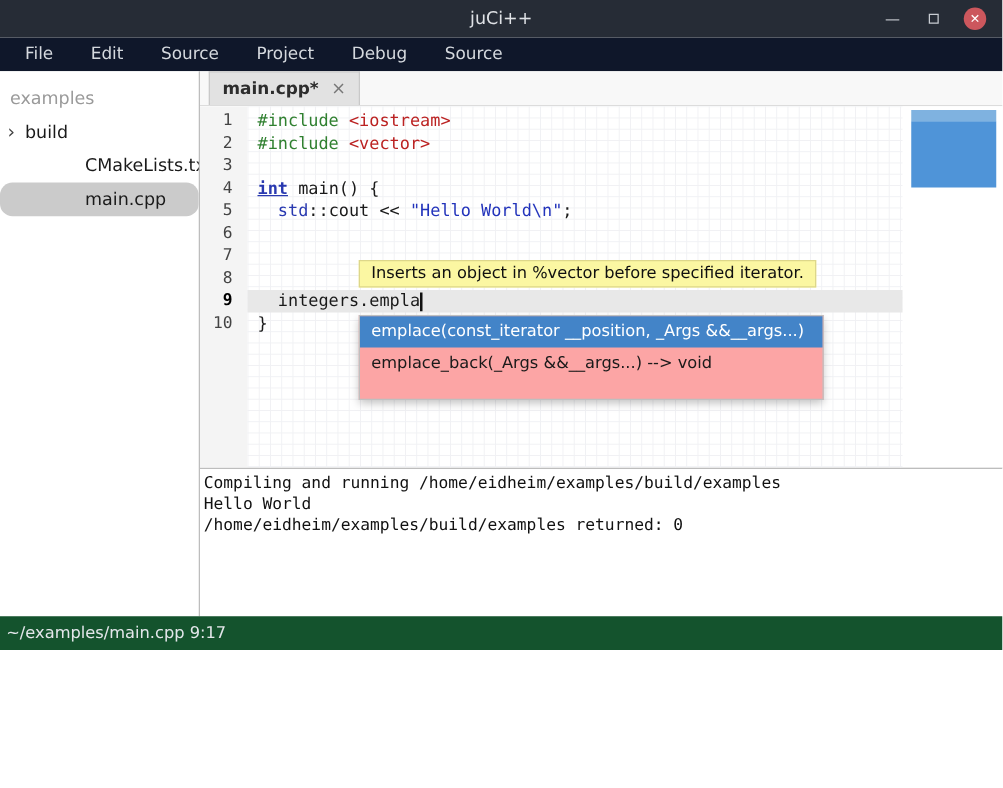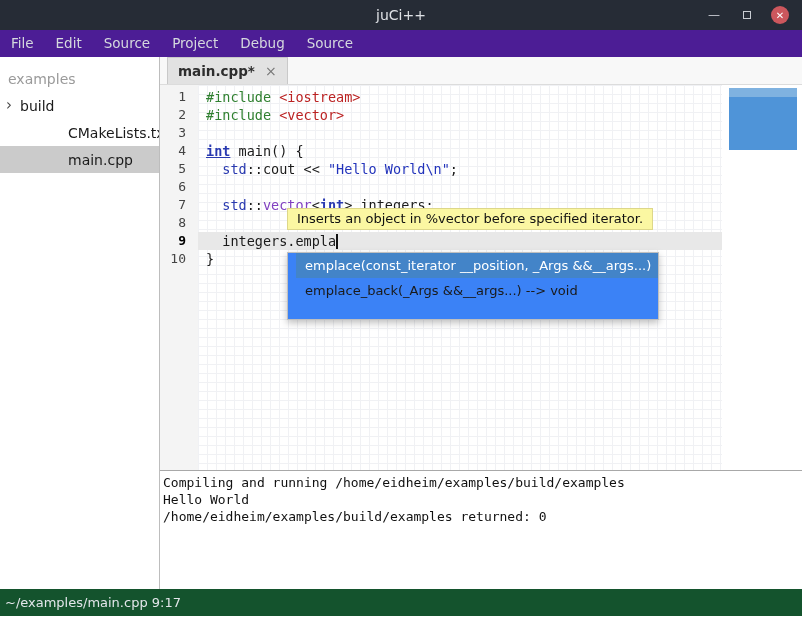--- a/index.html
+++ b/index.html
@@ -1,36 +1,36 @@
 <!DOCTYPE html>
 <html style="--accent-selection: #4384c8; --tooltip-bg: #fbf7a2; --scrollbar-blue: #4f94d8; --scrollbar-light: #7fb2e0; --selected-row-gray: #cbcbcb; --syntax-preproc: #308030; --syntax-header: #bb2222; --syntax-keyword: #2939b0; --syntax-type: #8040c0; --syntax-string: #2233bb; --syntax-plain: #1a1a1a;"><head>
 <meta charset="utf-8">
 <style>
   * { margin:0; padding:0; box-sizing:border-box; }
   html,body { width:802px; height:630px; overflow:hidden; font-family:"DejaVu Sans","Liberation Sans",sans-serif; }
-  .window { width:802px; height:616px; display:flex; flex-direction:column; background:#fff; }
+  .window { width:802px; height:520px; display:flex; flex-direction:column; background:#fff; }
 
   
   .titlebar { flex:0 0 30px; background:#262c36; position:relative; display:flex; align-items:center; }
   .title { position:absolute; left:0; right:0; text-align:center; color:#dfe2e6; font-size:14px; }
   .win-controls { margin-left:auto; display:flex; align-items:center; gap:15px; padding-right:13px; z-index:1; }
   .win-btn { width:18px; height:18px; display:flex; align-items:center; justify-content:center; color:#c8ccd2; font-size:12px; cursor:default; }
   .win-close { background:#cc575d; border-radius:50%; color:#fff; font-size:10px; }
   .win-square { width:8px; height:8px; border:1px solid #c8ccd2; display:inline-block; }
 
   
-  .menubar { flex:0 0 27px; background:#4c1d95; display:flex; align-items:center; padding-left:0; }
+  .menubar { flex:0 0 27px; background:#0f172a; display:flex; align-items:center; padding-left:9px;gap:8px; }
   .menu-item { color:#d5d9de; font-size:13.5px; padding:0 11px; line-height:27px; }
 
   
   .content { flex:1 1 auto; display:flex; min-height:0; }
   .sidebar { flex:0 0 160px; width:160px; border-right:1px solid #bdbdbd; background:#fff; overflow:hidden; }
   .side-header { color:#9a9a9a; font-size:14px; padding:14px 8px 5px; }
   .side-item { height:27px; display:flex; align-items:center; font-size:14px; color:#1a1a1a; }
-  .side-item.selected { background:#cbcbcb; }
+  .side-item.selected { background:#cbcbcb;border-radius:10px; }
   .chevron { width:18px; text-align:center; color:#444; font-size:15px; line-height:15px; }
   .side-label { padding-left:2px; }
   .side-label.no-chev { padding-left:22px;margin-left:46px; }
 
   .right { flex:1 1 auto; display:flex; flex-direction:column; min-width:0; }
 
   
   .tabbar { flex:0 0 28px; background:#f8f8f8; border-bottom:1px solid #dcdcdc; display:flex; align-items:flex-end; padding-left:7px; }
   .tab { height:27px; background:#e2e2e2; border:1px solid #c9c9c9; border-bottom:none; display:flex; align-items:center; padding:0 10px; gap:10px; }
   .tab-label { font-weight:bold; font-size:13.5px; color:#2d2d2d; }
@@ -58,21 +58,21 @@
   .tok-str { color:var(--syntax-string,#2233bb); }
   .tok-pl  { color:var(--syntax-plain,#1a1a1a); }
   .caret { display:inline-block; width:2px; height:15px; background:#111; vertical-align:text-bottom; }
 
   .tooltip { position:absolute; left:127px; top:123px; z-index:5;
     background:var(--tooltip-bg,#fbf7a2); border:1px solid #ddd78a; color:#101010;
     font-family:"DejaVu Sans","Liberation Sans",sans-serif; font-size:13px;
     padding:2px 9px 3px; white-space:nowrap; }
 
   .completion { position:absolute; left:127px; top:167px; width:372px; z-index:6;
-    background:#3b82f6; border:1px solid #bfbfbf; box-shadow:0 3px 7px rgba(0,0,0,0.25);padding-left:8px; }
+    background:#fca5a5; border:1px solid #bfbfbf; box-shadow:0 3px 7px rgba(0,0,0,0.25); }
   .comp-item { font-family:"DejaVu Sans","Liberation Sans",sans-serif; font-size:13px;
     color:#1a1a1a; padding:5px 9px; white-space:nowrap; overflow:hidden; }
   .comp-item.selected { background:var(--accent-selection,#4384c8); color:#fff; }
   .comp-filler { height:16px; }
 
   .scroll-overview { position:absolute; top:3px; right:5px; width:68px; height:62px; display:flex; flex-direction:column; }
   .scroll-above { height:9px; background:var(--scrollbar-light,#7fb2e0); }
   .scroll-thumb { flex:1; background:var(--scrollbar-blue,#4f94d8); }
 
   
@@ -163,21 +163,20 @@
             <div class="code-line">
               <span class="lnum">5</span>
               <span class="ltext"><span class="tok-pl">  </span><span class="tok-ns">std</span><span class="tok-pl">::cout &lt;&lt; </span><span class="tok-str">"Hello World\n"</span><span class="tok-pl">;</span></span>
             </div>
             <div class="code-line">
               <span class="lnum">6</span>
               <span class="ltext"></span>
             </div>
             <div class="code-line">
               <span class="lnum">7</span>
-              <span class="ltext"><span class="tok-pl">  </span><span class="tok-ns">std</span><span class="tok-pl">::</span><span class="tok-ty">vector</span><span class="tok-pl">&lt;</span><span class="tok-kw">int</span><span class="tok-pl">&gt; integers;</span></span>
             </div>
             <div class="code-line">
               <span class="lnum">8</span>
               <span class="ltext"></span>
             </div>
             <div class="code-line current">
               <span class="lnum">9</span>
               <span class="ltext"><span class="tok-pl">  integers.empla</span><span class="caret"></span></span>
             </div>
             <div class="code-line">

